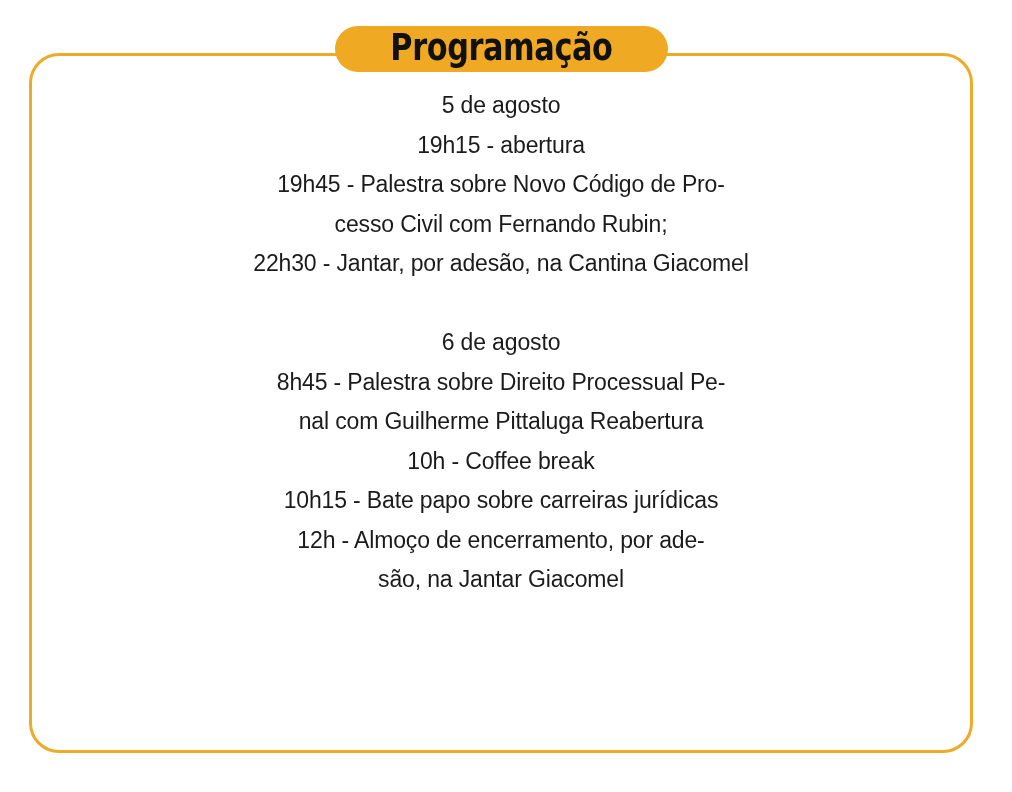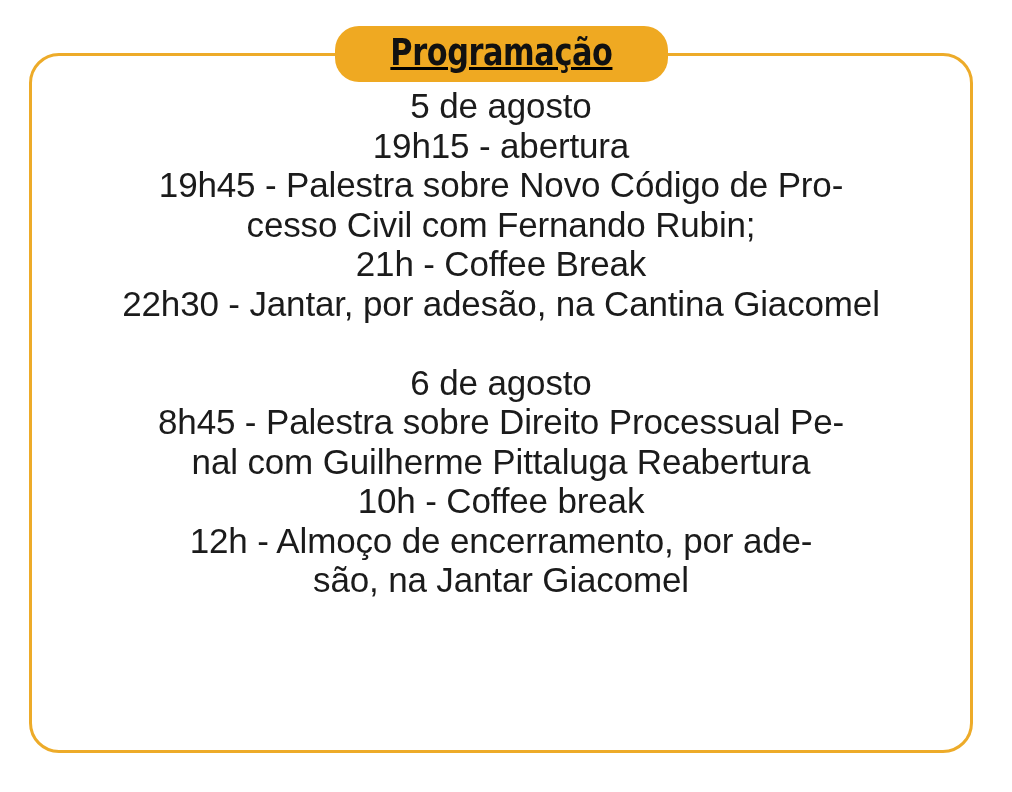--- a/index.html
+++ b/index.html
@@ -35,28 +35,27 @@
     background: transparent;
     pointer-events: none;
   }
 
   
   .title-pill {
     position: absolute;
     left: 335px;
     top: 26px;
     width: 333px;
-    height: 56px;
+    height: 46px;
     background: #efa922;
     border-radius: 24px;
     display: flex;
     align-items: center;
     justify-content: center;
     z-index: 3;
-    text-decoration: underline;
   }
 
   .title-text {
     font-family: "DejaVu Sans", "Liberation Sans", sans-serif;
     font-weight: 700;
     font-size: 37px;
     line-height: 1;
     letter-spacing: -0.5px;
     color: #111111;
     transform: scaleX(0.82);
@@ -66,21 +65,21 @@
   }
 
   
   .schedule {
     position: absolute;
     left: 32px;
     top: 86px;
     width: 938px;
     text-align: center;
     color: #1b1b1b;
-    font-size: 35px;
+    font-size: 23px;
     line-height: 39.5px;
     letter-spacing: -0.15px;
   }
 
   .block {
     margin: 0;
     padding: 0;
   }
 
   .line {
@@ -104,30 +103,30 @@
     <span class="title-text">Programação</span>
   </div>
 
   <div class="schedule">
 
     <div class="block">
       <span class="line">5 de agosto</span>
       <span class="line">19h15 - abertura</span>
       <span class="line">19h45 - Palestra sobre Novo Código de Pro-</span>
       <span class="line">cesso Civil com Fernando Rubin;</span>
-      <span class="line">21h - Coffee Break</span>
       <span class="line">22h30 - Jantar, por adesão, na Cantina Giacomel</span>
     </div>
 
     <span class="spacer"></span>
 
     <div class="block">
       <span class="line">6 de agosto</span>
       <span class="line">8h45 - Palestra sobre Direito Processual Pe-</span>
       <span class="line">nal com Guilherme Pittaluga Reabertura</span>
       <span class="line">10h - Coffee break</span>
+      <span class="line">10h15 - Bate papo sobre carreiras jurídicas</span>
       <span class="line">12h - Almoço de encerramento, por ade-</span>
       <span class="line">são, na Jantar Giacomel</span>
     </div>
 
   </div>
 
 </div>
 
 </body></html>

